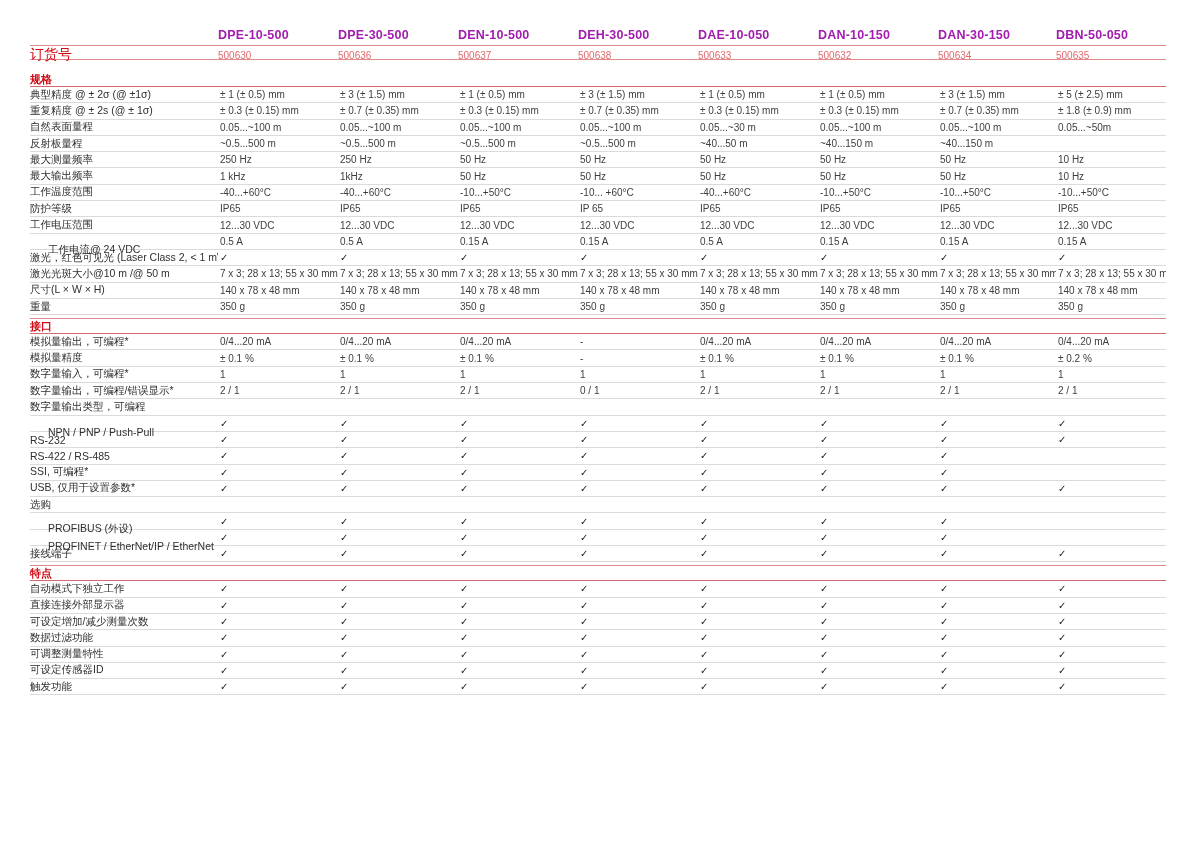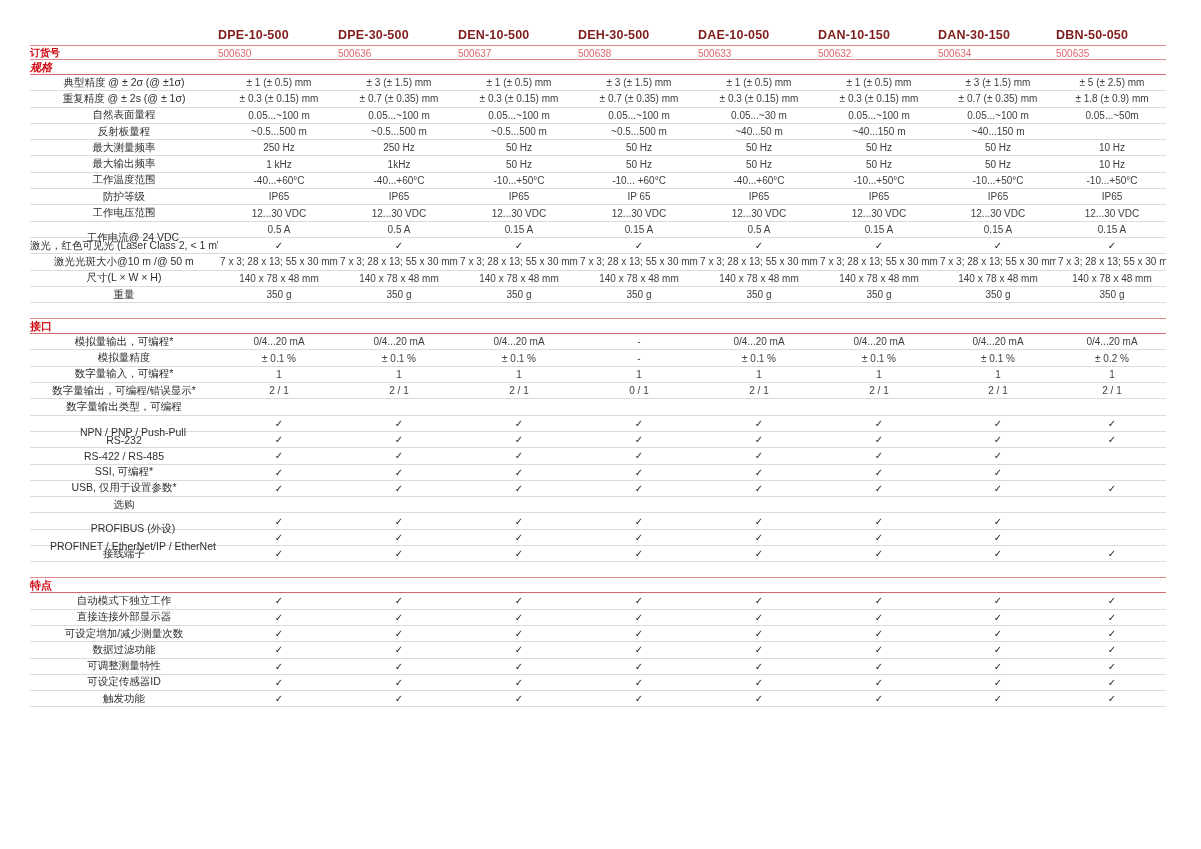--- a/index.html
+++ b/index.html
@@ -9,34 +9,34 @@
     -webkit-font-smoothing:antialiased;
   }
   .sheet{position:absolute;left:30px;top:28px;width:1136px;}
   .grid-row{
     display:grid;
     grid-template-columns:188px repeat(6,120px) 118px auto;
     align-items:center;
   }
   
   .product-row{border-bottom:1.5px solid #dd8a8d;padding-bottom:3px;}
-  .product-row .cell{font-size:12.5px;font-weight:bold;color:#7f1d1d;letter-spacing:0.2px;}
+  .product-row .cell{font-size:12.5px;font-weight:bold;color:#a21caf;letter-spacing:0.2px;}
   
   .order-row{border-bottom:1.5px solid #dd8a8d;height:13px;}
-  .order-label{font-size:10px;font-weight:bold;color:#d10a15;}
+  .order-label{font-size:14px;font-weight:normal;color:#d10a15;}
   .order-value{font-size:10px;color:#e0686c;}
   
   .title-row{
     border-top:1.5px solid #dd8a8d;border-bottom:1.5px solid #d5696d;
-    height:14px;display:flex;align-items:center;margin-top:15px;
+    height:14px;display:flex;align-items:center;margin-top:3px;
   }
-  .section:first-child .title-row{border-top:none;margin-top:0;font-style:italic;}
+  .section:first-child .title-row{border-top:none;margin-top:12px;}
   .title-row .section-title{font-size:11px;font-weight:bold;color:#d10a15;}
   
-  .data-row{height:15.3px;border-bottom:1px solid #dbdbdb;text-align:center;}
+  .data-row{height:15.3px;border-bottom:1px solid #dbdbdb;}
   .data-row .label{font-size:10.5px;color:#2f2f2f;white-space:nowrap;overflow:hidden;}
   .data-row .label.indent{padding-left:18px;margin-top:16px;}
   .data-row .value{font-size:10px;color:#3d3d3d;padding-left:2px;white-space:nowrap;overflow:hidden;}
   .data-row .value.check{font-size:10px;color:#1d1d1d;}
   .cell{min-width:0;}
 </style>
 </head>
 <body>
 
 <div class="sheet">

